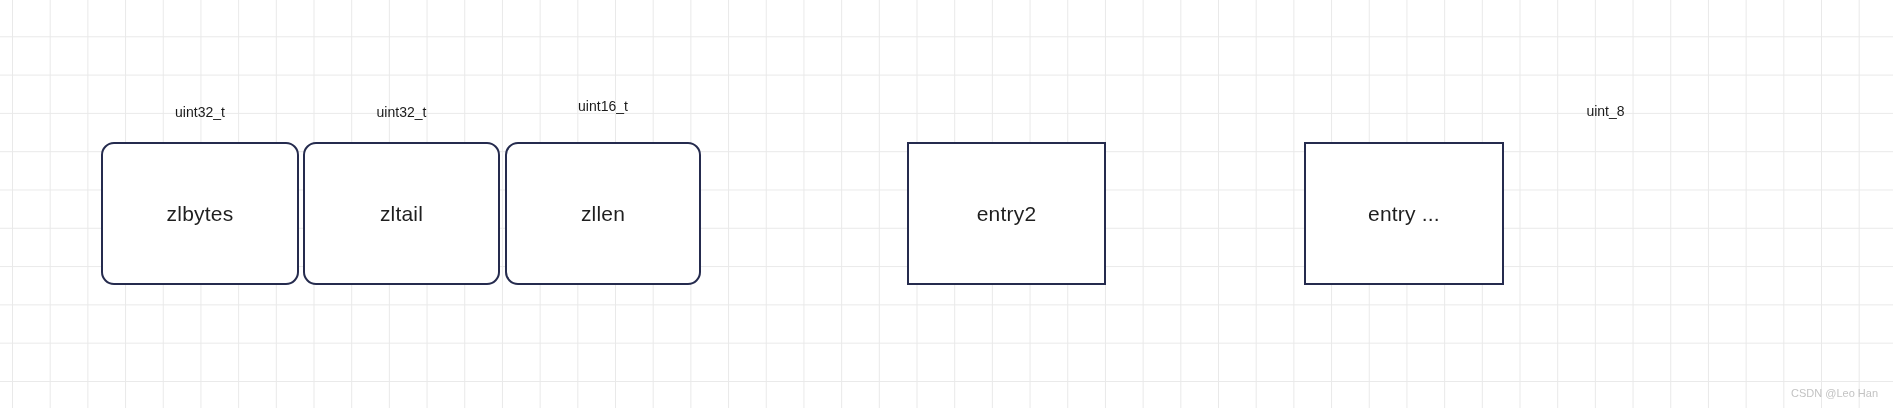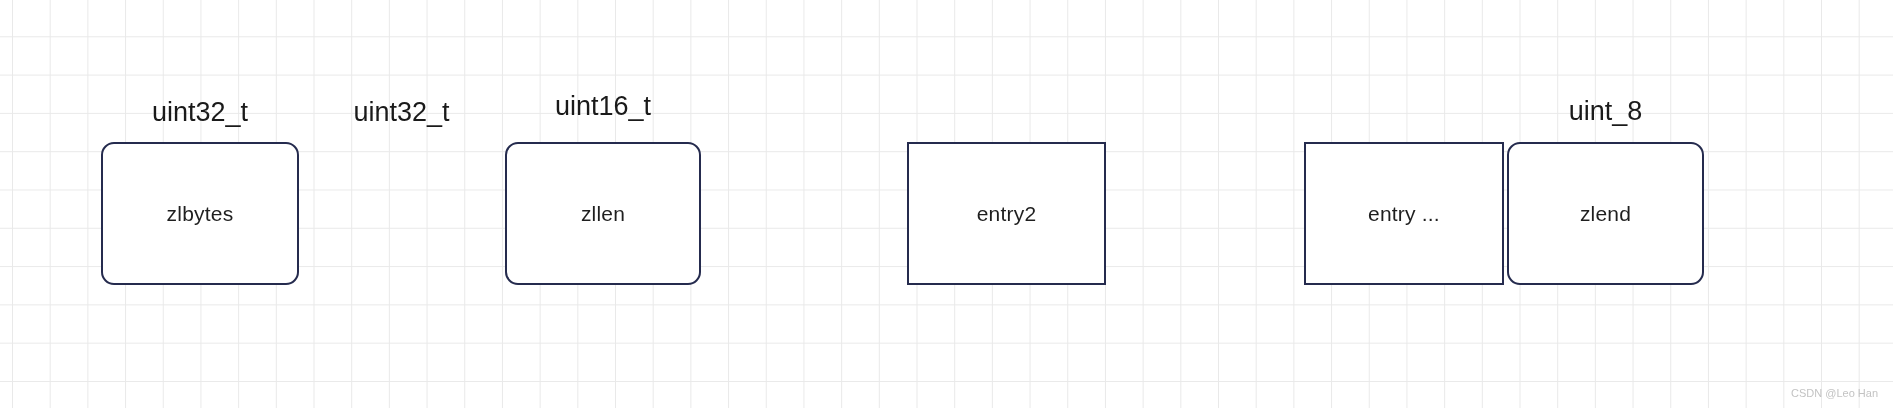--- a/index.html
+++ b/index.html
@@ -27,21 +27,21 @@
     align-items: center;
     justify-content: center;
     font-size: 21px;
     color: #1f1f1f;
     letter-spacing: 0.2px;
   }
   .box.rounded { border-radius: 13px; }
   .type-label {
     position: absolute;
     text-align: center;
-    font-size: 27px;
+    font-size: 14px;
     color: #1a1a1a;
     line-height: 26px;
   }
   .watermark {
     position: absolute;
     right: 15px;
     bottom: 9px;
     font-size: 11px;
     color: #c3c3c3;
     margin-top: 8px;
@@ -66,28 +66,28 @@
 <div class="canvas">
 
   <div class="type-label" id="tlabel-0">uint32_t</div>
   <div class="type-label" id="tlabel-1">uint32_t</div>
   <div class="type-label" id="tlabel-2">uint16_t</div>
   <div class="type-label" id="tlabel-3">uint_8</div>
 
   <div class="box rounded" id="box-0">
     <span>zlbytes</span>
   </div>
+  <div class="box rounded" id="box-1">
+    <span>zltail</span>
+  </div>
   <div class="box rounded" id="box-2">
     <span>zllen</span>
   </div>
   <div class="box" id="box-4">
     <span>entry2</span>
   </div>
   <div class="box" id="box-6">
     <span>entry ...</span>
   </div>
-  <div class="box rounded" id="box-7">
-    <span>zlend</span>
-  </div>
 
   <div class="watermark">CSDN @Leo Han</div>
 
 </div>
 
 </body></html>

